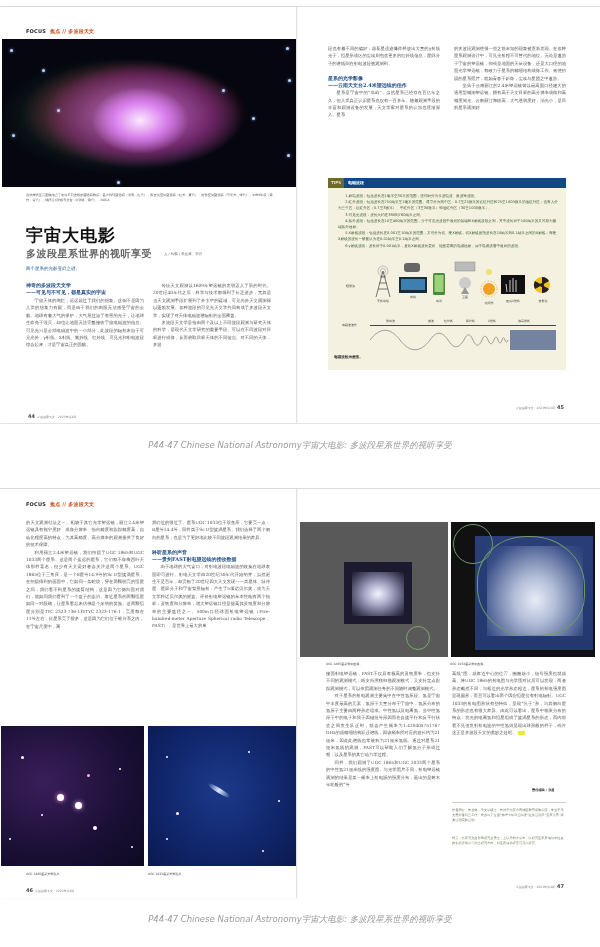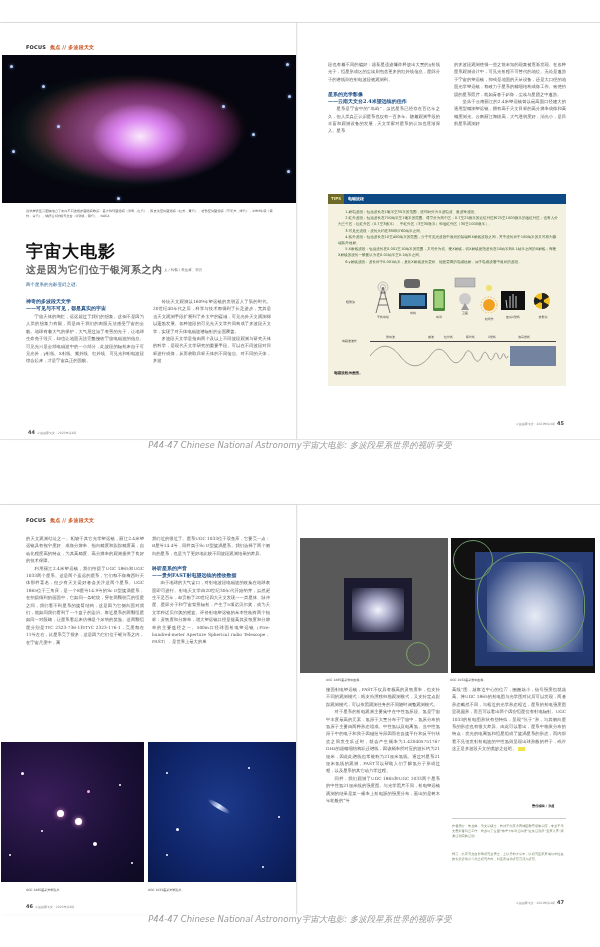--- a/index.html
+++ b/index.html
@@ -1,19 +1,19 @@
 <!DOCTYPE html>
 <html><head>
 <meta charset="utf-8">
 <style>
   * { box-sizing: border-box; margin: 0; padding: 0; }
   html, body { width: 600px; height: 947px; background: #fff; overflow: hidden; }
   body { font-family: "DejaVu Serif", serif; color: #333; position: relative; }
 
-  .spread { position: absolute; left: 0; width: 600px; background: #fff; margin-top: 16px; }
+  .spread { position: absolute; left: 0; width: 600px; background: #fff; }
   .spread.s1 { top: 6px; height: 418px; border-top: 1px solid #ddd; border-bottom: 1px solid #e6e6e6; }
   .spread.s2 { top: 488px; height: 410px; border-top: 1px solid #ddd; }
   .page { position: absolute; top: 0; height: 100%; background: #fff; overflow: hidden; }
   .page.left { left: 0; width: 297px; border-right: 1px solid #e2e2e2; box-shadow: 2px 0 3px rgba(0,0,0,0.05); }
   .page.right { left: 298px; width: 302px; }
 
   .focus-hdr { position: absolute; left: 26px; font-family: "DejaVu Sans", sans-serif; font-size: 5px; font-weight: bold; letter-spacing: 0.2px; }
   .focus-hdr .f1 { color: #222; }
   .focus-hdr .f2 { color: #c8501e; margin-left: 2px; }
 
@@ -84,21 +84,21 @@
       <span class="star" style="left:10px;top:95px;"></span>
       <span class="star" style="left:220px;top:50px;"></span>
       <span class="star" style="left:250px;top:78px;"></span>
       <span class="star" style="left:115px;top:142px;"></span>
       <span class="star" style="left:285px;top:115px;"></span>
       <span class="star" style="left:55px;top:70px;"></span>
       <span class="star" style="left:40px;top:30px;"></span>
     </div>
     <div class="hero-cap">这张蟹状星云图像结合了来自不同波段的望远镜数据：甚大阵列望远镜（射电，红色），斯皮策空间望远镜（红外，黄色），哈勃空间望远镜（可见光，绿色），XMM牛顿（紫外，蓝色），钱德拉X射线天文台（X射线，紫色）。NASA</div>
     <div class="main-title">宇宙大电影</div>
-    <div class="sub-title">这是因为它们位于银河系之内</div>
+    <div class="sub-title">多波段星系世界的视听享受</div>
     <div class="byline">文 / 钟魏 / 朱丛林、郭云</div>
     <div class="lead">两个星系的光影变幻之谜。</div>
 
     <div class="col" style="left:26px;top:275px;width:118px;">
       <div class="sec-h">神奇的多波段天文学</div>
       <div class="sec-h2" style="margin-bottom:1px;">——可见与不可见，都是真实的宇宙</div>
       <p>宇宙天体的绚烂，远远超过了我们的想象。这倒不是因为人类的想象力有限，而是由于我们的肉眼无法感受宇宙的全貌。地球有着大气的保护，大气层过滤了有害的光子，让地球生命免于毁灭，却也让地面无法完整接收宇宙电磁波的信息。可见光只是全部电磁波中的一小部分，此波段的辐射来自于可见光外，γ射线、X射线、紫外线、红外线、可见光和射电波段综合起来，才是宇宙真正的面貌。</p>
     </div>
     <div class="col" style="left:153px;top:275px;width:118px;">
       <p>传统天文观测以1609年望远镜的发明迈入了新的时代。20世纪40年代之后，科学与技术都得到了长足进步，尤其是当天文观测手段扩展到了外太空的疆域，可见光外天文观测得以蓬勃发展。各种波段的可见光天文学共同构成了多波段天文学，实现了对天体电磁波谱辐射的全面覆盖。</p>

